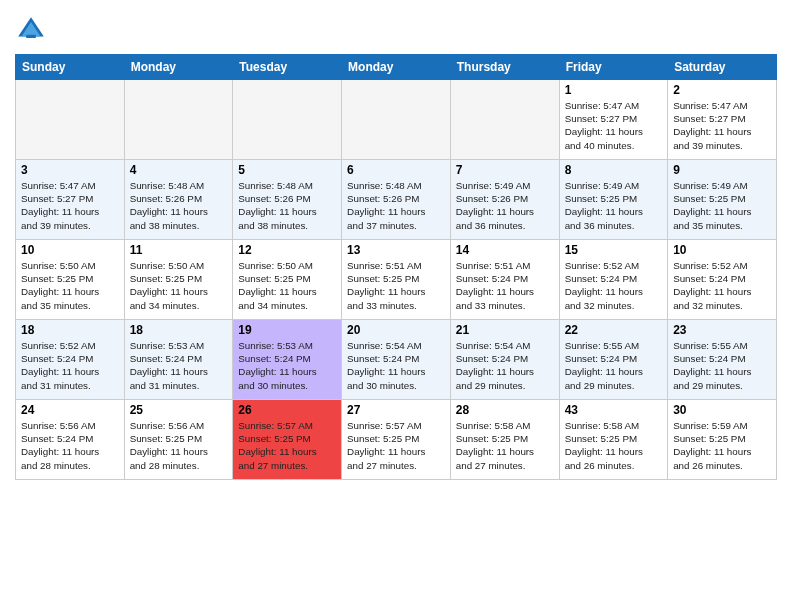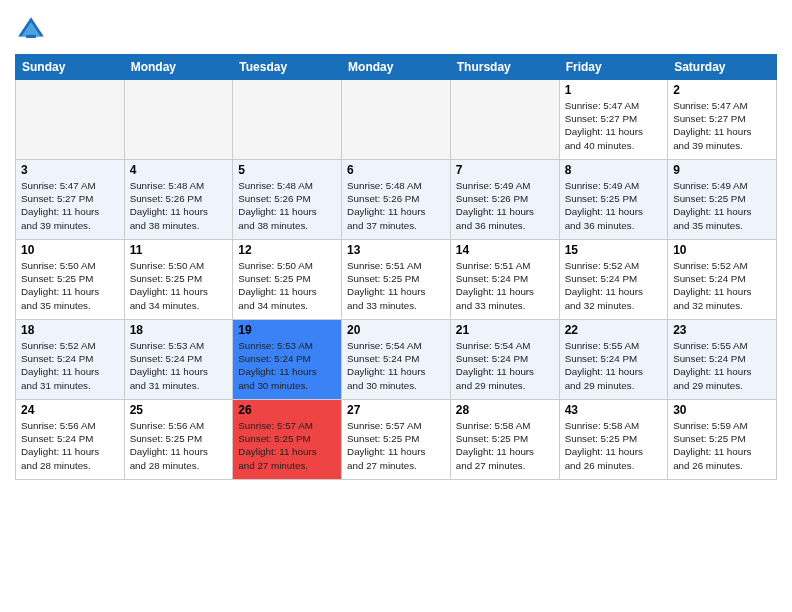--- a/index.html
+++ b/index.html
@@ -261,21 +261,21 @@
 Daylight: 11 hours
 and 31 minutes.</div>
           </td>
           <td style="background: rgb(238, 244, 252);">
             <span class="day-num">18</span>
             <div class="day-info" style="white-space: pre-line;">Sunrise: 5:53 AM
 Sunset: 5:24 PM
 Daylight: 11 hours
 and 31 minutes.</div>
           </td>
-          <td style="background: #3b82f6;">
+          <td style="background: #c4b5fd;">
             <span class="day-num">19</span>
             <div class="day-info" style="white-space: pre-line;">Sunrise: 5:53 AM
 Sunset: 5:24 PM
 Daylight: 11 hours
 and 30 minutes.</div>
           </td>
           <td style="background: rgb(238, 244, 252);">
             <span class="day-num">20</span>
             <div class="day-info" style="white-space: pre-line;">Sunrise: 5:54 AM
 Sunset: 5:24 PM

